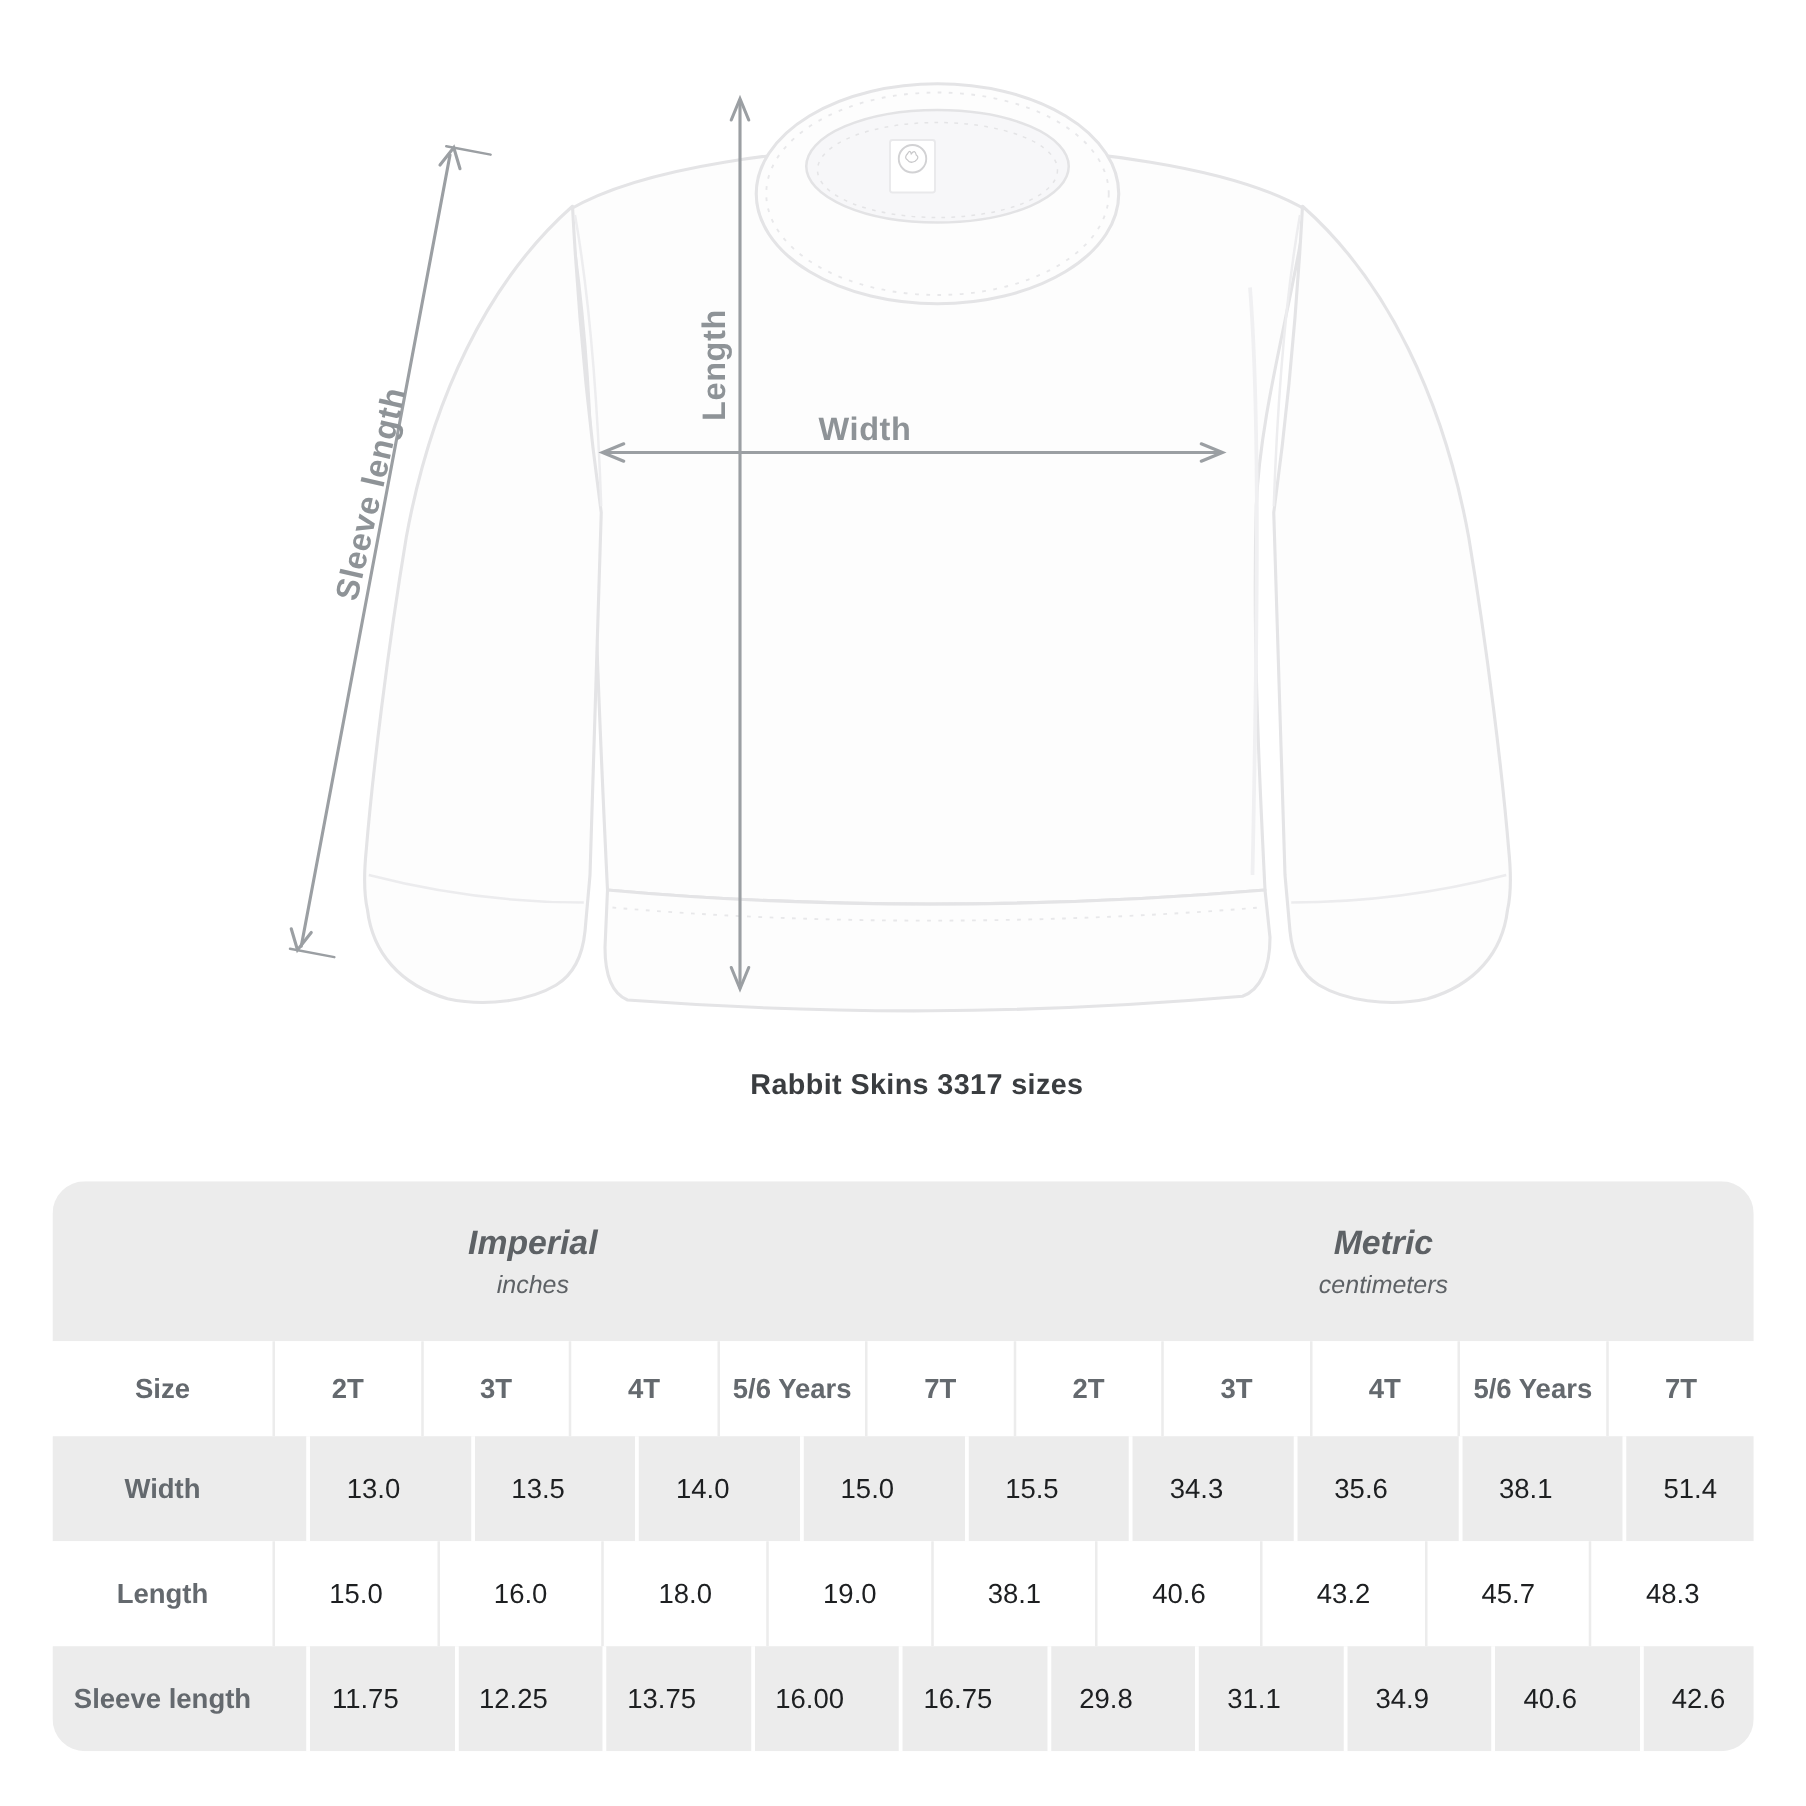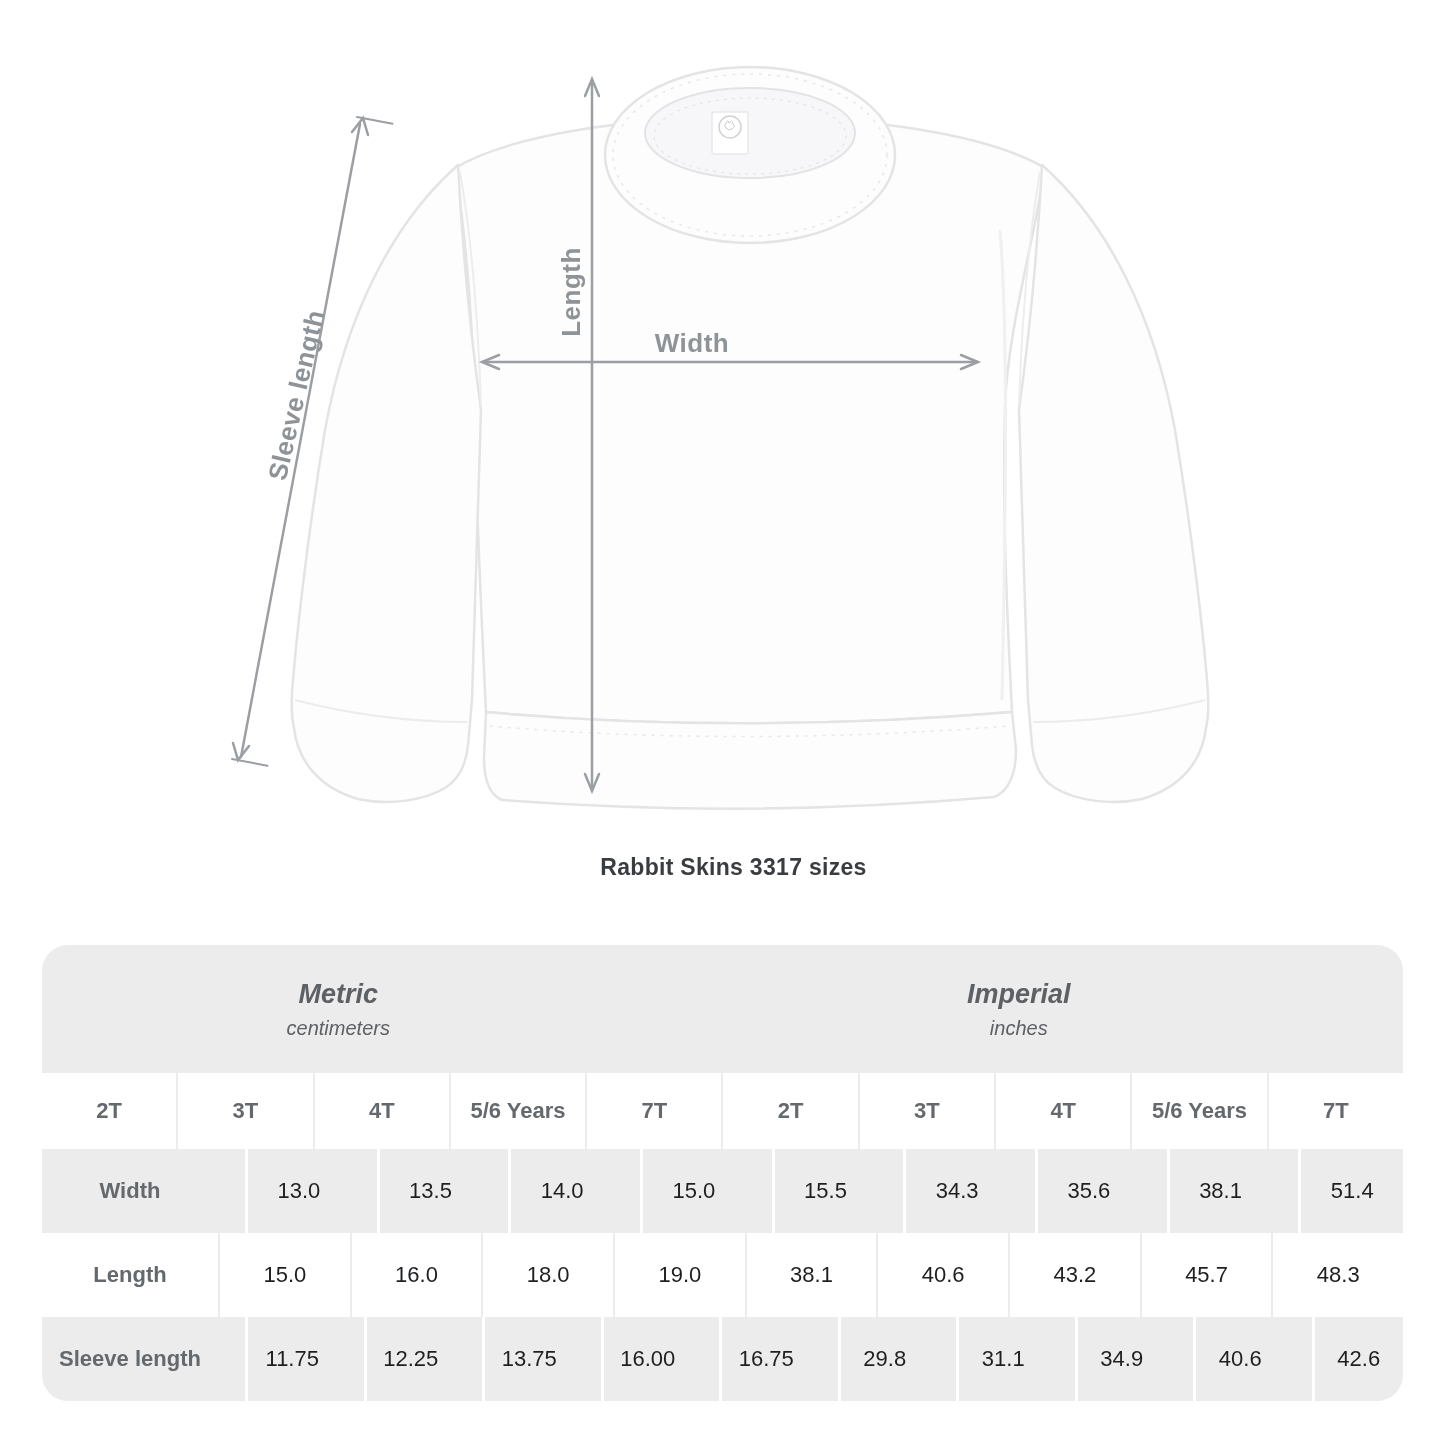--- a/index.html
+++ b/index.html
@@ -141,31 +141,32 @@
       </g>
       <text class="dim-label" transform="translate(305 397) rotate(-77)" text-anchor="middle">Sleeve length</text>
     </svg>
   </div>
 
   <h1 class="title">Rabbit Skins 3317 sizes</h1>
 
   <div class="size-table">
 
     <div class="unit-band">
+      <div class="unit-cell imperial">
+        <div class="unit-name">Imperial</div>
+        <div class="unit-sub">inches</div>
+      </div>
       <div class="unit-cell metric">
         <div class="unit-name">Metric</div>
         <div class="unit-sub">centimeters</div>
       </div>
-      <div class="unit-cell imperial">
-        <div class="unit-name">Imperial</div>
-        <div class="unit-sub">inches</div>
-      </div>
     </div>
 
     <div class="t-row header">
+      <div class="t-cell lab">Size</div>
       <div class="t-cell">2T</div>
       <div class="t-cell">3T</div>
       <div class="t-cell">4T</div>
       <div class="t-cell">5/6 Years</div>
       <div class="t-cell">7T</div>
       <div class="t-cell">2T</div>
       <div class="t-cell">3T</div>
       <div class="t-cell">4T</div>
       <div class="t-cell">5/6 Years</div>
       <div class="t-cell">7T</div>

